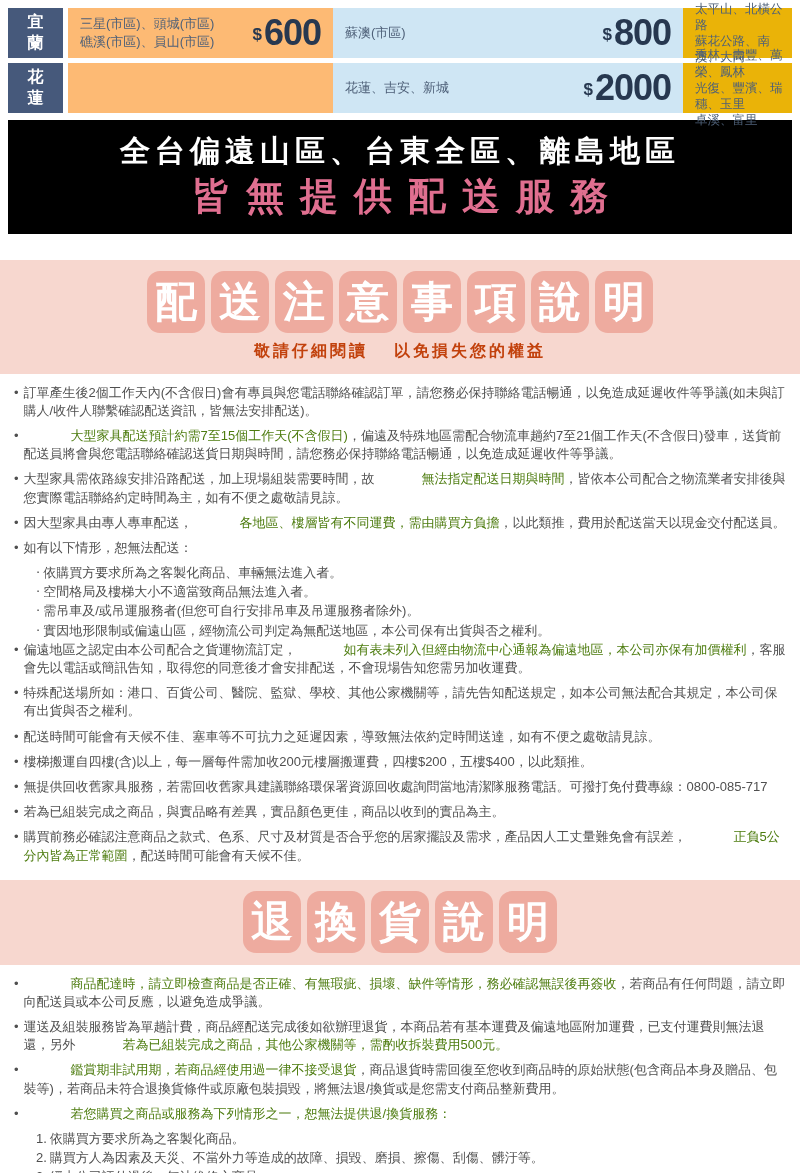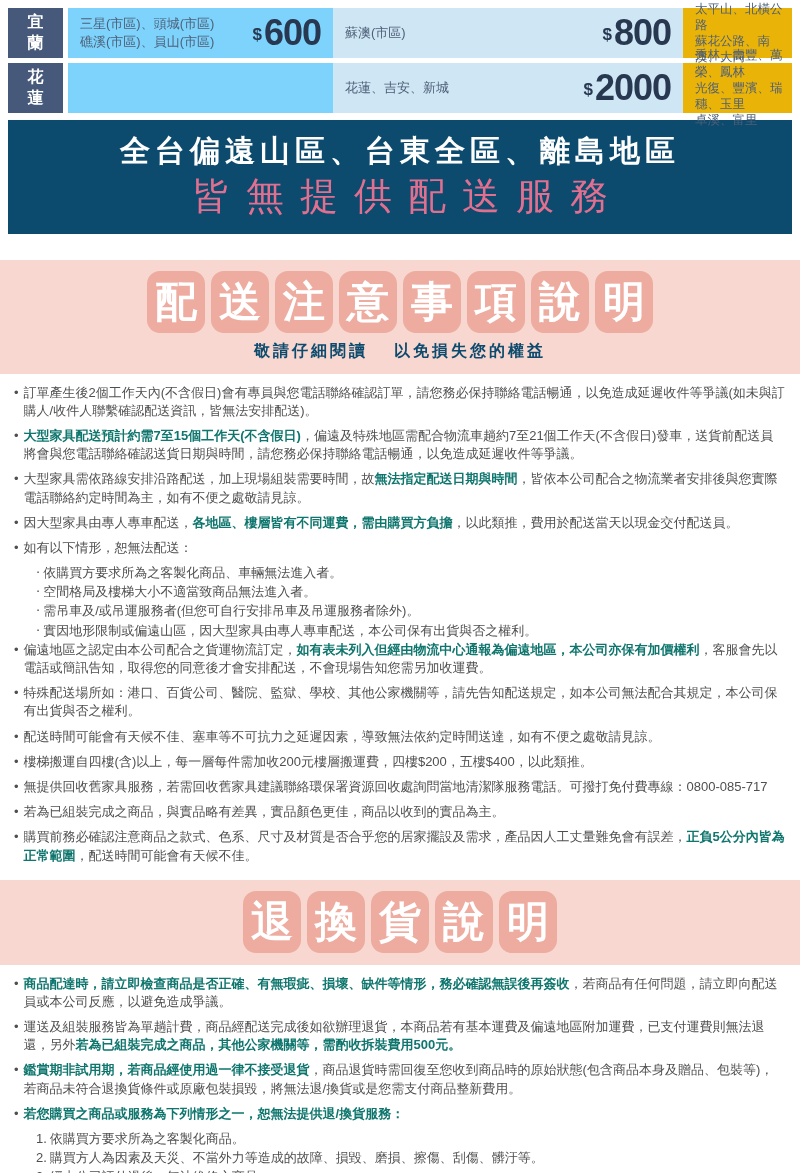--- a/index.html
+++ b/index.html
@@ -4,51 +4,51 @@
 <style>
   html,body{margin:0;padding:0;background:#ffffff;}
   body{width:800px;font-family:"Liberation Sans","DejaVu Sans",sans-serif;-webkit-font-smoothing:antialiased;}
 
   
   .ship-table{margin:8px 8px 0 8px;}
   .t-row{display:flex;height:50px;margin-bottom:5px;}
   .t-head{width:55px;flex:none;background:#46597b;color:#ffffff;display:flex;align-items:center;justify-content:center;
           font-size:16px;font-weight:bold;white-space:pre-line;text-align:center;line-height:1.3;margin-right:5px;}
   .zone{display:flex;align-items:center;}
-  .zone1{width:265px;flex:none;background:#7dd3fc;}
+  .zone1{width:265px;flex:none;background:#fdba74;}
   .zone2{width:350px;flex:none;background:#cfe6f4;}
   .zone3{flex:1;background:#eab308;}
   .areas{font-size:13px;color:#4e6078;line-height:1.35;white-space:pre-line;padding-left:12px;}
   .zone3 .areas{font-size:12.5px;line-height:1.3;}
   .price{margin-left:auto;padding-right:12px;color:#273850;display:flex;align-items:center;}
   .price .cur{font-size:17px;font-weight:bold;margin-right:2px;margin-top:4px;}
   .price .amt{font-size:36px;font-weight:bold;letter-spacing:-1px;text-align:right;}
 
   
-  .banner{margin:7px 8px 0 8px;background:#0c4a6e;text-align:center;padding:13px 0 14px 0;}
+  .banner{margin:7px 8px 0 8px;background:#000000;text-align:center;padding:13px 0 14px 0;}
   .banner .l1{color:#ffffff;font-size:30px;font-weight:bold;letter-spacing:5px;line-height:1.2;}
-  .banner .l2{color:#e06f90;font-size:38px;font-weight:normal;letter-spacing:16px;margin-top:5px;line-height:1.2;text-indent:16px;}
+  .banner .l2{color:#e06f90;font-size:38px;font-weight:bold;letter-spacing:16px;margin-top:5px;line-height:1.2;text-indent:16px;}
 
   
   .band{background:#f7d7cf;text-align:center;padding:11px 0 12px 0;}
   .band.first{margin-top:26px;}
   .tiles{display:flex;justify-content:center;gap:6px;}
   .tile{width:58px;height:62px;flex:none;background:#eeab9f;border-radius:13px;color:#ffffff;font-size:42px;font-weight:bold;
         display:flex;align-items:center;justify-content:center;line-height:1;}
-  .subtitle{margin-top:8px;color:#0c4a6e;font-size:16px;font-weight:bold;letter-spacing:3px;}
+  .subtitle{margin-top:8px;color:#c2410c;font-size:16px;font-weight:bold;letter-spacing:3px;}
   .subtitle .sp{display:inline-block;width:26px;}
 
   
   .notes{padding:10px 14px 8px 14px;}
   .note{display:flex;font-size:13px;color:#4f4f4f;line-height:1.4;margin-bottom:7px;}
   .note .marker{flex:none;margin-right:5px;}
   .note.sub{padding-left:22px;margin-bottom:1px;}
   .note.sub .marker{margin-right:3px;}
   .note-text{flex:1;}
-  .red{color:#0f766e;font-weight:bold;}
+  .red{color:#4d7c0f;font-weight:normal;margin-left:47px;}
 </style>
 </head>
 <body>
 
 <div class="ship-table">
   <div class="t-row">
     <div class="t-head">宜
 蘭</div>
     <div class="zone zone1">
       <div class="areas">三星(市區)、頭城(市區)
@@ -141,21 +141,21 @@
     <div class="note sub">
       <span class="marker">‧</span>
       <span class="note-text"><span>空間格局及樓梯大小不適當致商品無法進入者。</span></span>
     </div>
     <div class="note sub">
       <span class="marker">‧</span>
       <span class="note-text"><span>需吊車及/或吊運服務者(但您可自行安排吊車及吊運服務者除外)。</span></span>
     </div>
     <div class="note sub">
       <span class="marker">‧</span>
-      <span class="note-text"><span>實因地形限制或偏遠山區，因大型家具由專人專車配送，本公司保有出貨與否之權利。</span></span>
+      <span class="note-text"><span>實因地形限制或偏遠山區，經物流公司判定為無配送地區，本公司保有出貨與否之權利。</span></span>
     </div>
     <div class="note">
       <span class="marker">•</span>
       <span class="note-text"><span>偏遠地區之認定由本公司配合之貨運物流訂定，</span><span class="red">如有表未列入但經由物流中心通報為偏遠地區，本公司亦保有加價權利</span><span>，客服會先以電話或簡訊告知，取得您的同意後才會安排配送，不會現場告知您需另加收運費。</span></span>
     </div>
     <div class="note">
       <span class="marker">•</span>
       <span class="note-text"><span>特殊配送場所如：港口、百貨公司、醫院、監獄、學校、其他公家機關等，請先告知配送規定，如本公司無法配合其規定，本公司保有出貨與否之權利。</span></span>
     </div>
     <div class="note">

